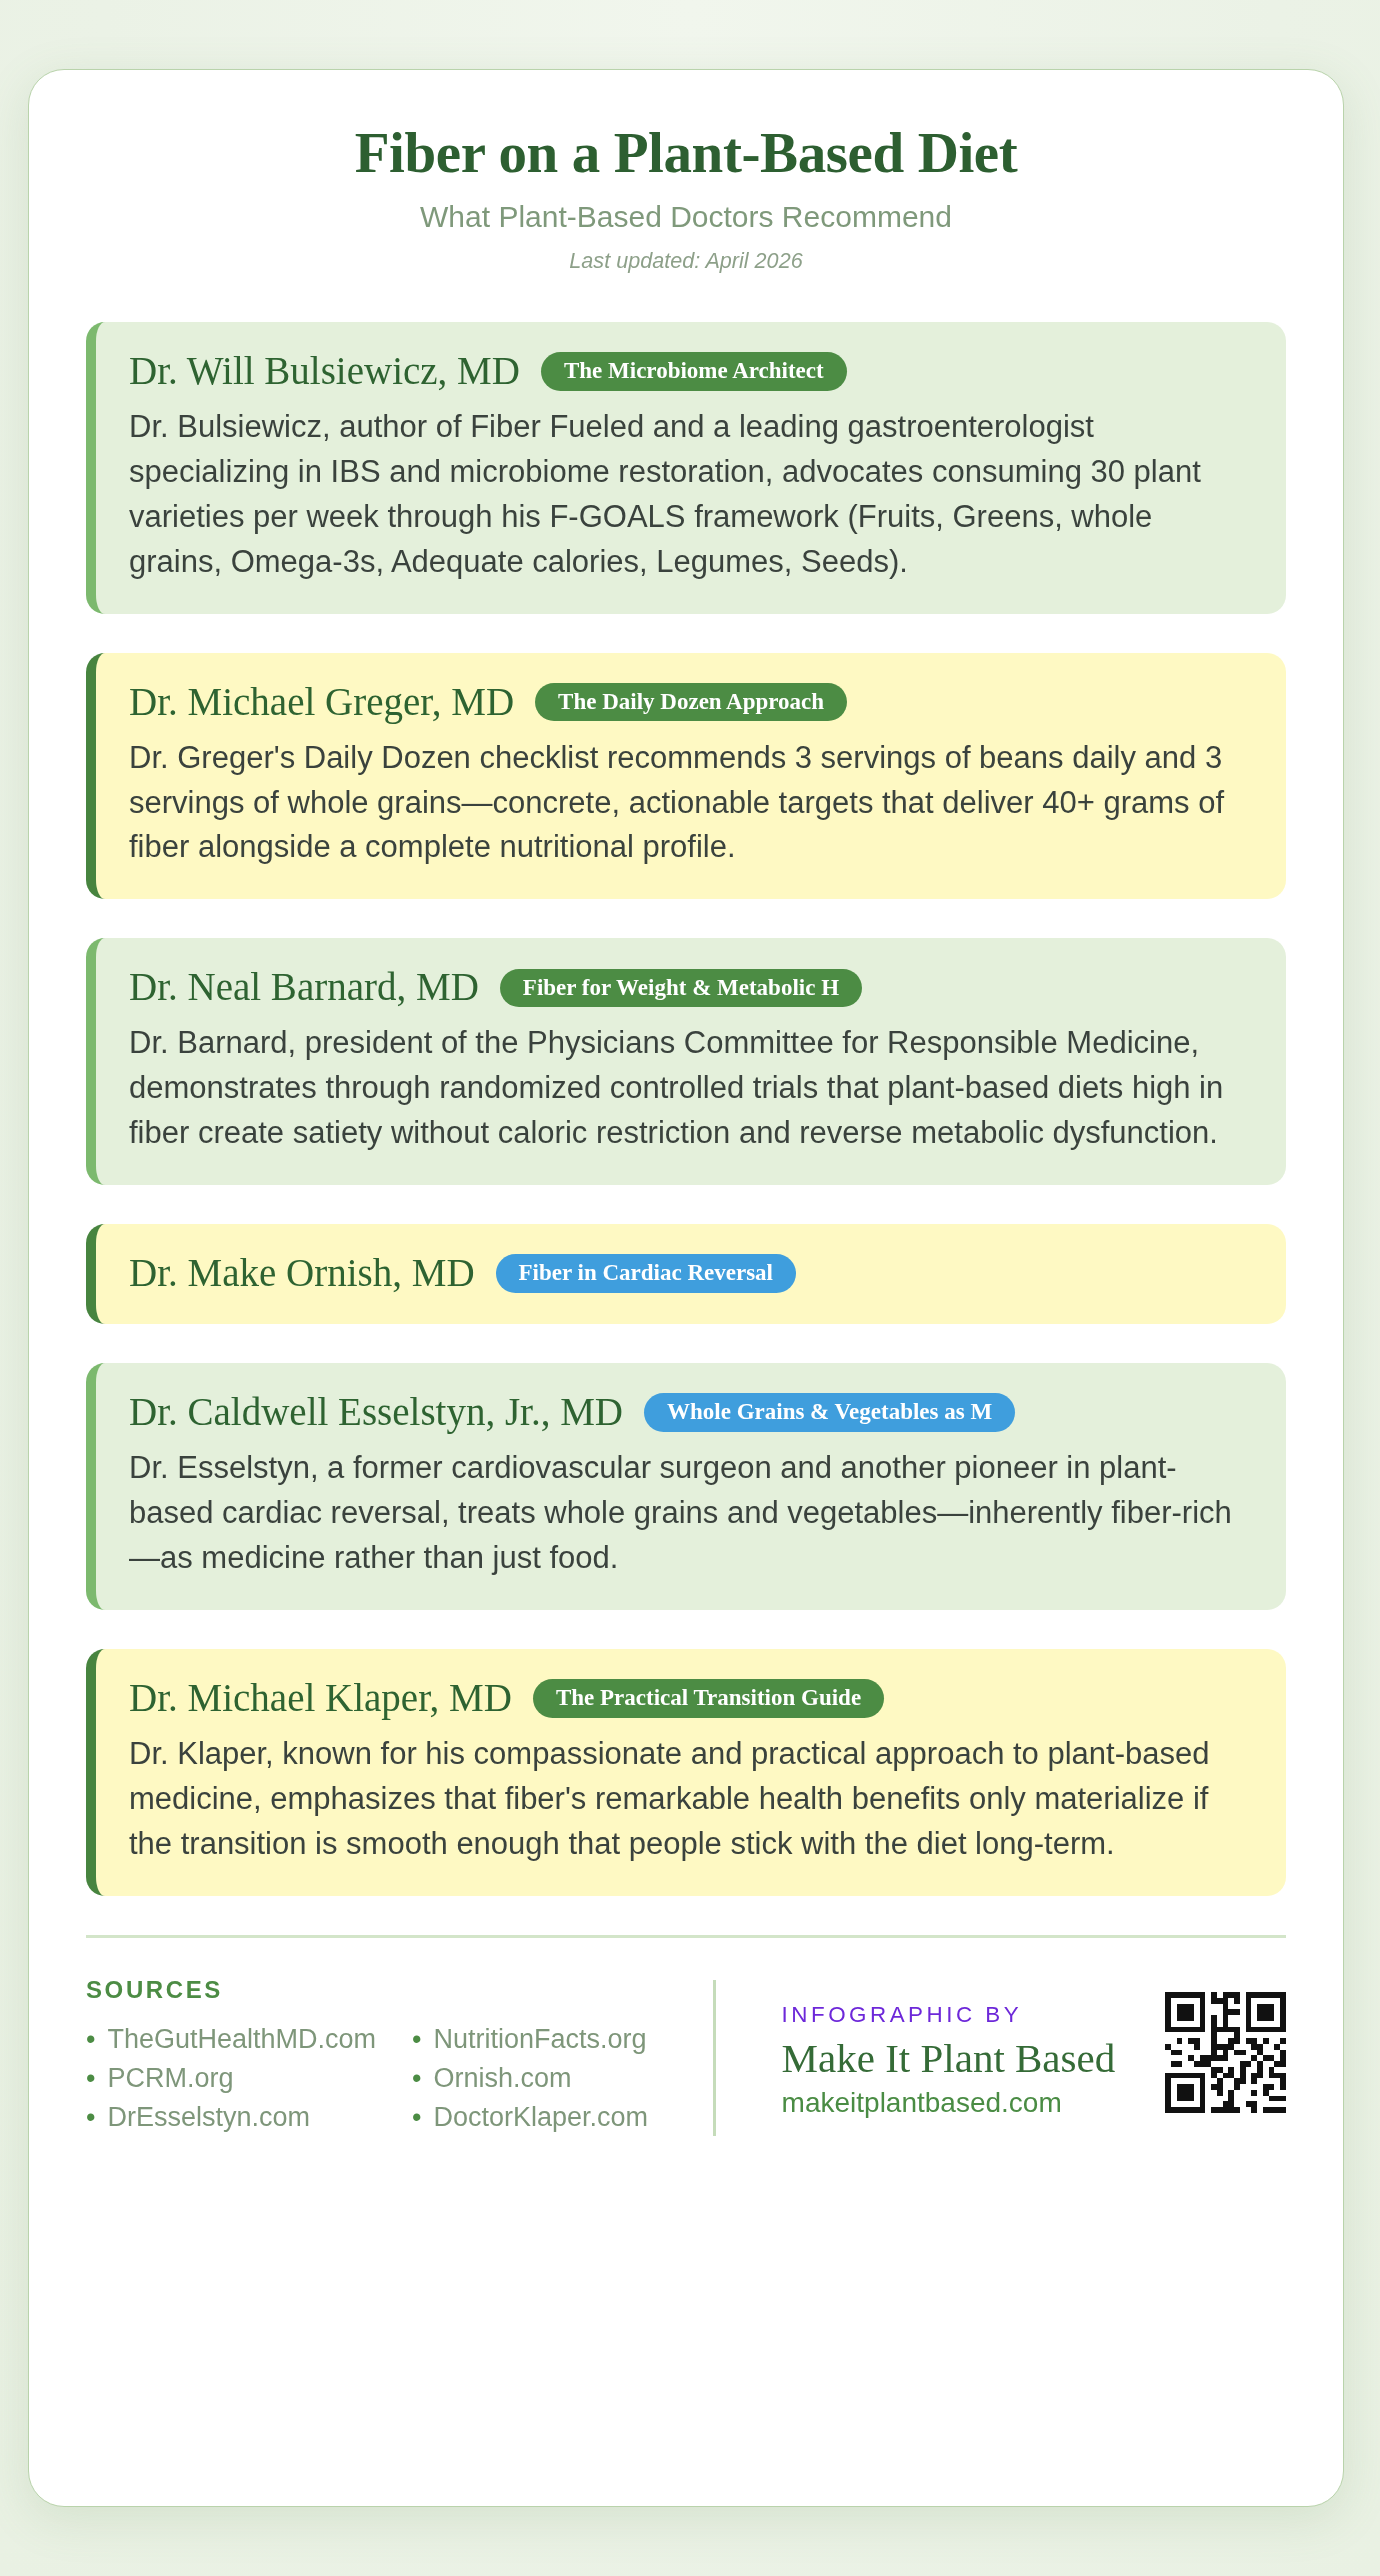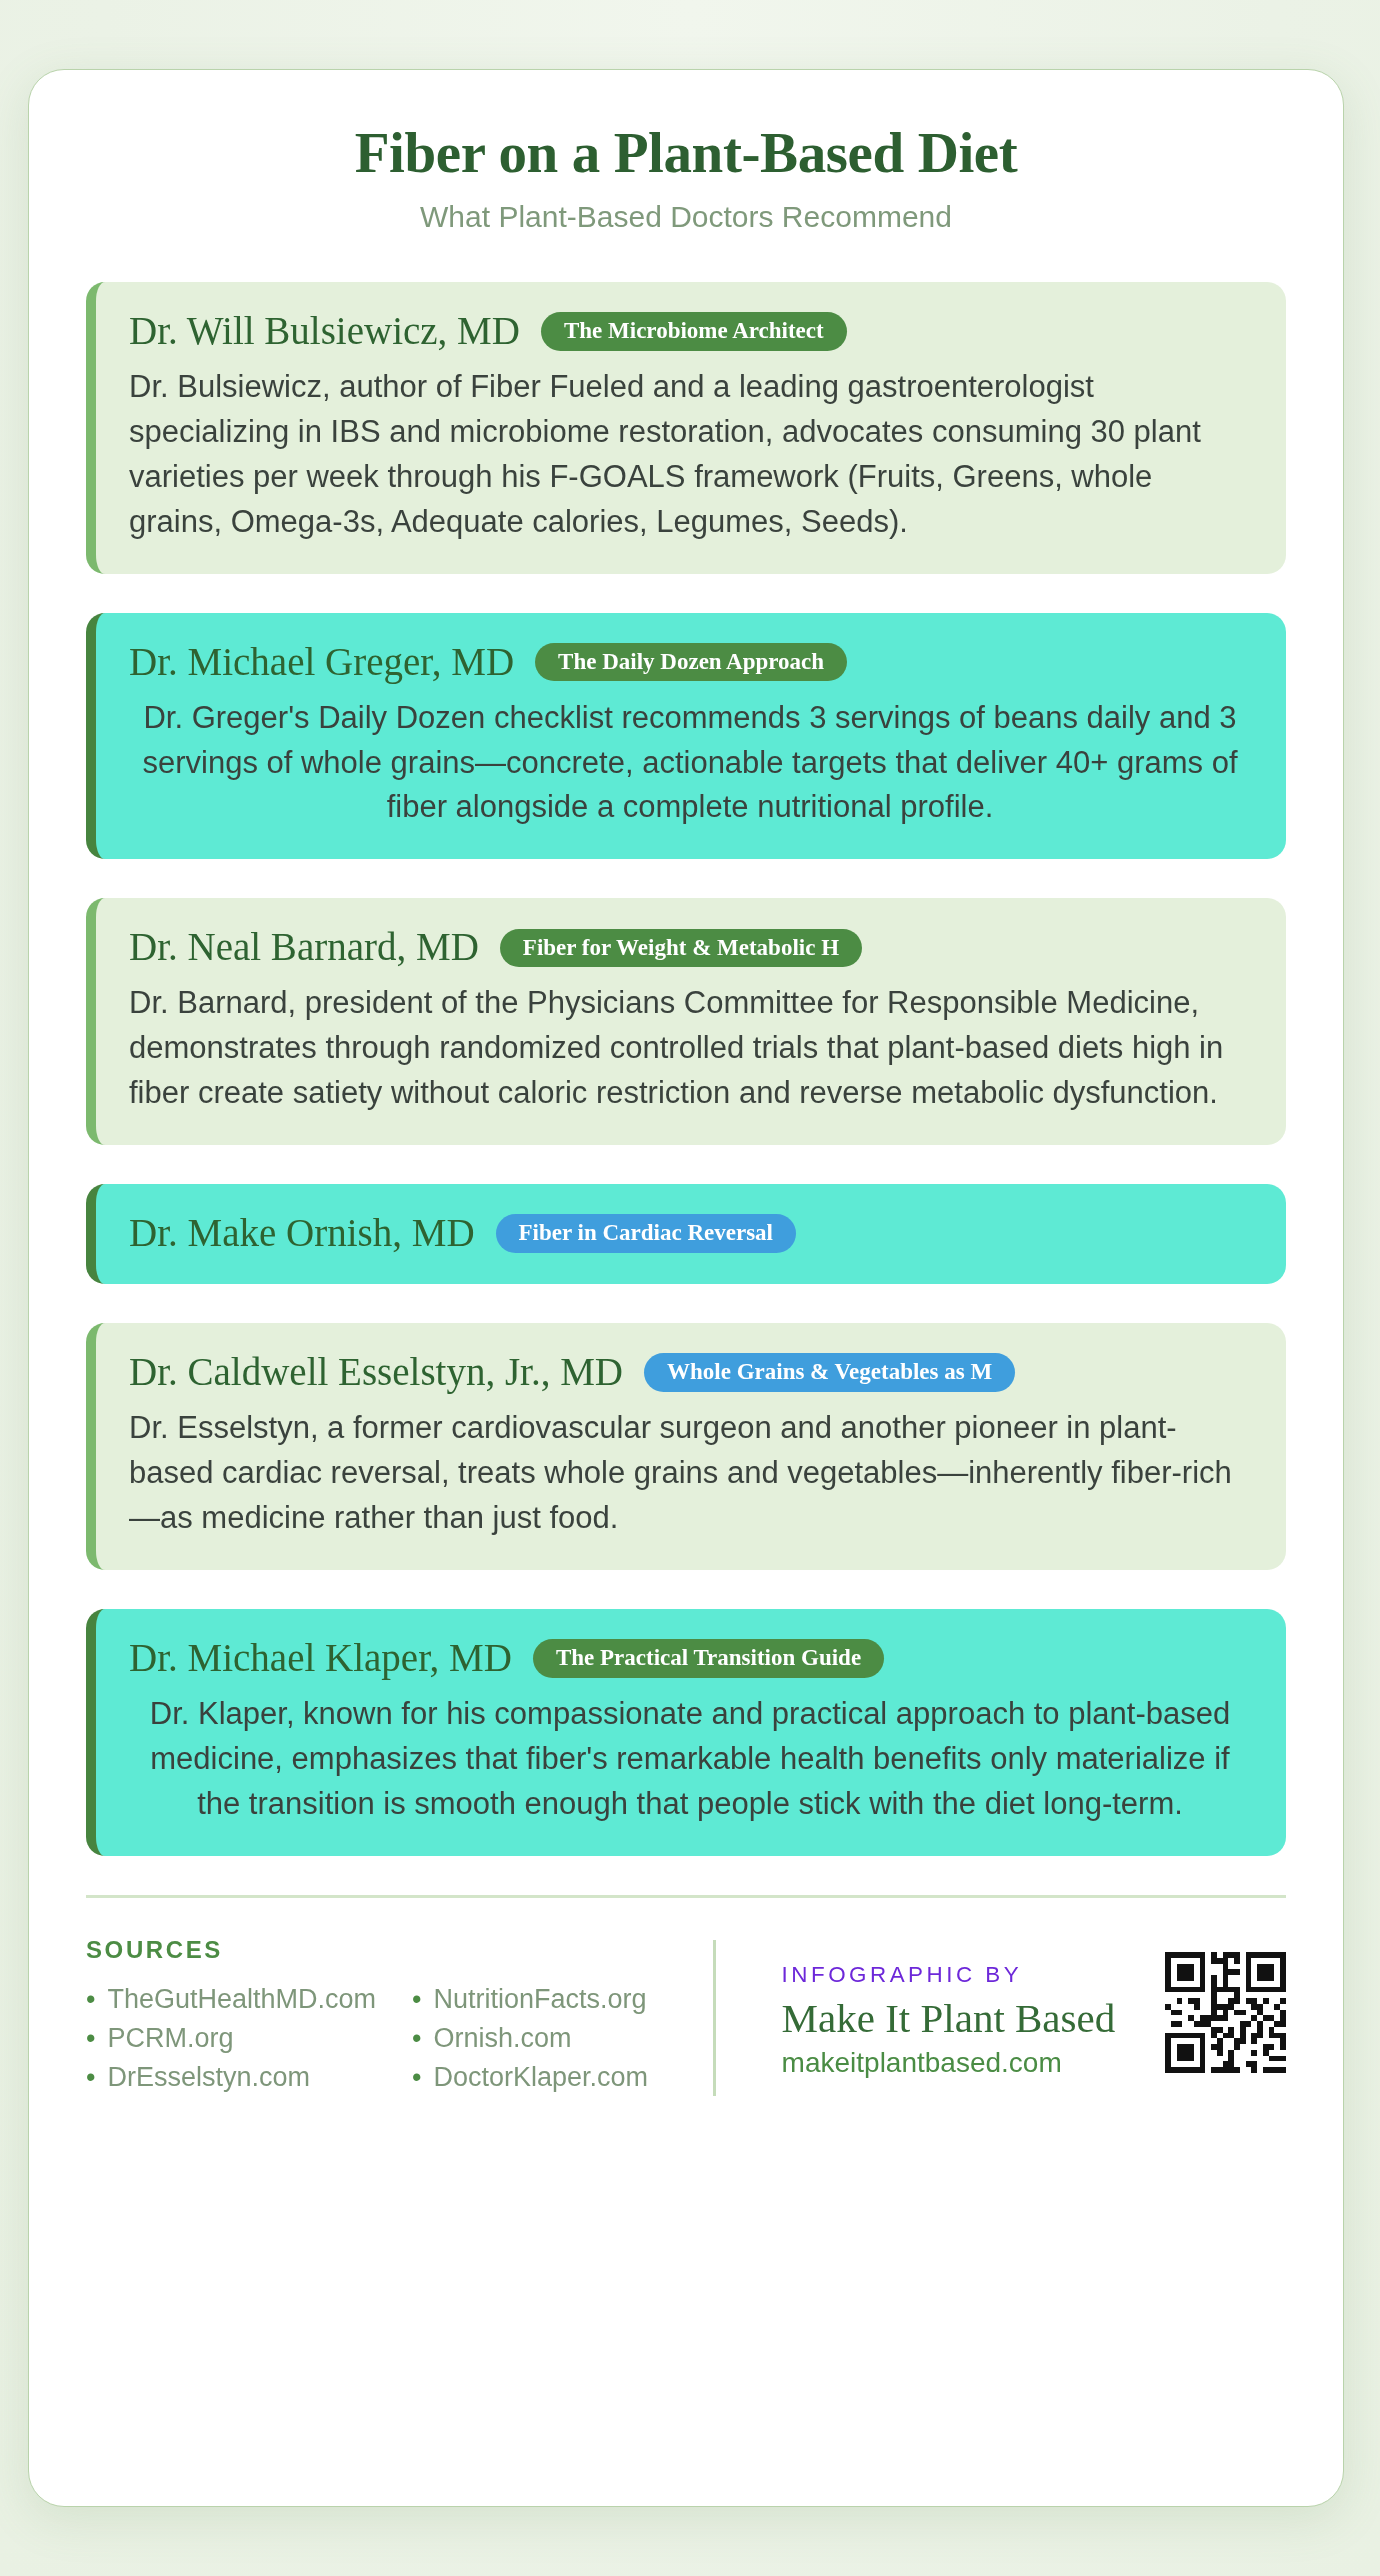--- a/index.html
+++ b/index.html
@@ -50,23 +50,22 @@
   .doc-card {
     border-radius: 19px;
     padding: 26px 35px 29px 33px;
     margin-bottom: 39px;
   }
   .doc-card.variant-a {
     background: #e4f0db;
     border-left: 10.4px solid #7cb96e;
   }
   .doc-card.variant-b {
-    background: #5eead4;
+    background: #fef9c3;
     border-left: 10.4px solid #47843f;
-    text-align: center;
   }
   .doc-header {
     display: flex;
     align-items: center;
     gap: 21px;
   }
   .doc-name {
     font-family: "Liberation Serif", serif;
     font-weight: normal;
     font-size: 39px;
@@ -163,20 +162,21 @@
 </style>
 </head>
 <body>
 
 <div class="page">
   <div class="container">
 
     <div class="header">
       <h1 class="title">Fiber on a Plant-Based Diet</h1>
       <div class="subtitle">What Plant-Based Doctors Recommend</div>
+      <div class="updated">Last updated: April 2026</div>
     </div>
 
     <div class="cards">
 
       <div class="doc-card variant-a">
         <div class="doc-header">
           <span class="doc-name">Dr. Will Bulsiewicz, MD</span>
           <span class="badge badge-green">The Microbiome Architect</span>
         </div>
         <p class="doc-desc">Dr. Bulsiewicz, author of Fiber Fueled and a leading gastroenterologist specializing in IBS and microbiome restoration, advocates consuming 30 plant varieties per week through his F-GOALS framework (Fruits, Greens, whole grains, Omega-3s, Adequate calories, Legumes, Seeds).</p>

